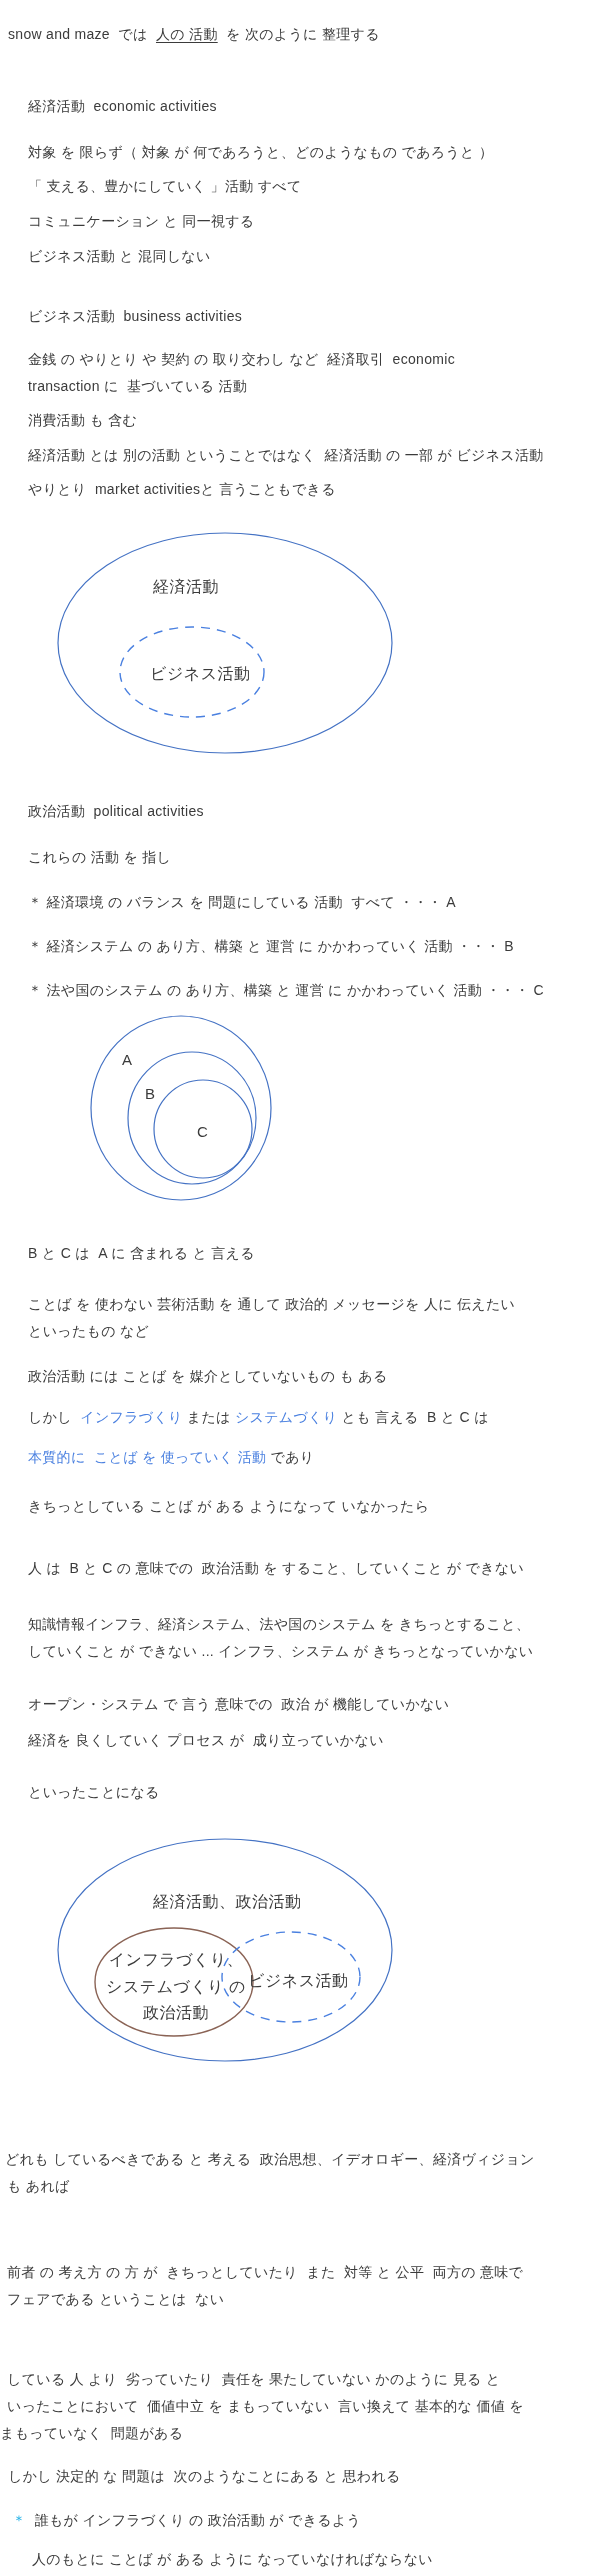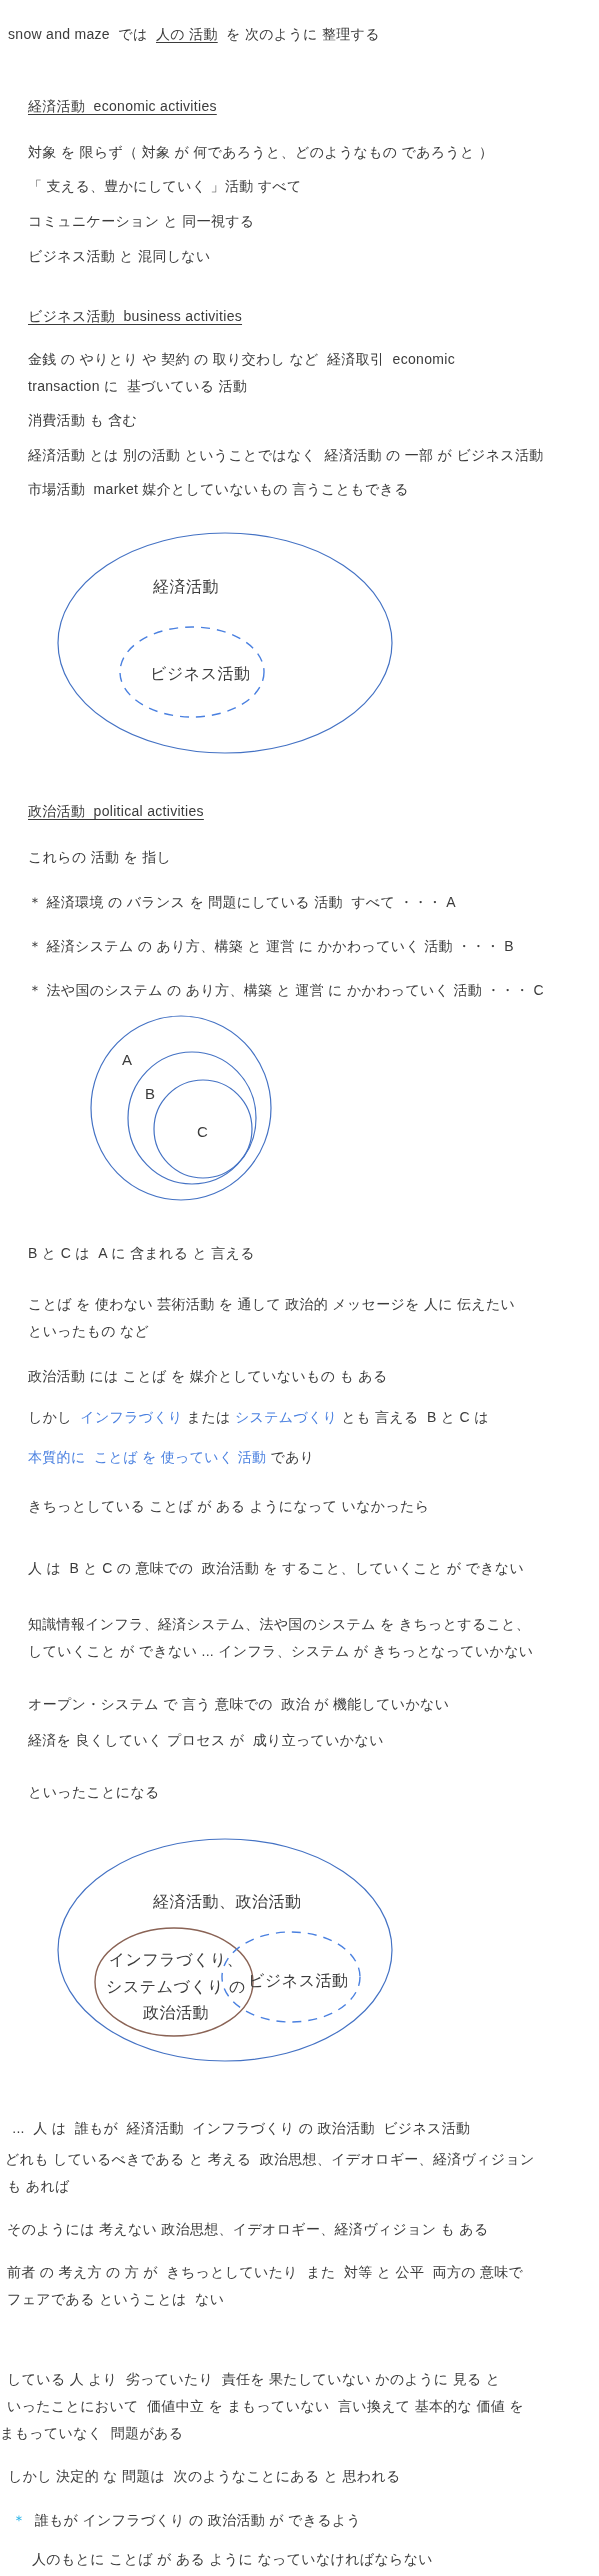--- a/index.html
+++ b/index.html
@@ -7,21 +7,21 @@
     width:600px;height:2576px;background:#ffffff;position:relative;
     font-family:"Liberation Sans","DejaVu Sans",sans-serif;
     -webkit-font-smoothing:antialiased;
   }
   .page{position:absolute;top:0;left:0;width:600px;height:1892px;background:#ffffff;}
   .ln{
     position:absolute;white-space:pre;font-size:14px;line-height:20px;
     color:#3b3b3b;letter-spacing:0.3px;
   }
   .u{text-decoration:underline;text-underline-offset:3px;}
-  .heading{text-decoration:underline;text-underline-offset:3px;}
+  .heading{text-underline-offset:3px;}
   .blue{color:#4a80e0;}
   .cyan{color:#29b4e8;}
   .diagram{position:absolute;left:0;}
   .venn-stroke{fill:none;stroke:#4472c4;stroke-width:1.2;}
   .venn-dashed{fill:none;stroke:#4a80e0;stroke-width:1.4;stroke-dasharray:9 7;}
   .venn-brown{fill:none;stroke:#8a6355;stroke-width:1.4;}
   .venn-label{font-family:"Liberation Sans","DejaVu Sans",sans-serif;font-size:16px;fill:#3b3b3b;letter-spacing:0.5px;}
   .venn-letter{font-family:"Liberation Sans","DejaVu Sans",sans-serif;font-size:15px;fill:#3b3b3b;}
 </style>
 </head>
@@ -35,21 +35,21 @@
   <div class="ln" style="top:142px;left:28px">対象 を 限らず（ 対象 が 何であろうと、どのようなもの であろうと ）</div>
   <div class="ln" style="top:176px;left:28px">「 支える、豊かにしていく 」活動 すべて</div>
   <div class="ln" style="top:211px;left:28px">コミュニケーション と 同一視する</div>
   <div class="ln" style="top:246px;left:28px">ビジネス活動 と 混同しない</div>
 
   <div class="ln heading" style="top:306px;left:28px">ビジネス活動  business activities</div>
   <div class="ln" style="top:349px;left:28px">金銭 の やりとり や 契約 の 取り交わし など  経済取引  economic</div>
   <div class="ln" style="top:376px;left:28px">transaction に  基づいている 活動</div>
   <div class="ln" style="top:410px;left:28px">消費活動 も 含む</div>
   <div class="ln" style="top:445px;left:28px">経済活動 とは 別の活動 ということではなく  経済活動 の 一部 が ビジネス活動</div>
-  <div class="ln" style="top:479px;left:28px">市場活動  market 媒介としていないもの 言うこともできる</div>
+  <div class="ln" style="top:479px;left:28px">やりとり  market activitiesと 言うこともできる</div>
 
   <svg class="diagram" style="top:515px" width="600" height="260" viewBox="0 0 600 260">
     <ellipse class="venn-stroke" cx="225" cy="128" rx="167" ry="110"></ellipse>
     <ellipse class="venn-dashed" cx="192" cy="157" rx="72" ry="45"></ellipse>
     <text class="venn-label" x="153" y="77">経済活動</text>
     <text class="venn-label" x="150" y="164">ビジネス活動</text>
   </svg>
 
   <div class="ln heading" style="top:801px;left:28px">政治活動  political activities</div>
   <div class="ln" style="top:847px;left:28px">これらの 活動 を 指し</div>
@@ -84,24 +84,22 @@
     <ellipse class="venn-stroke" cx="225" cy="123" rx="167" ry="111"></ellipse>
     <ellipse class="venn-brown" cx="174" cy="155" rx="79" ry="54"></ellipse>
     <ellipse class="venn-dashed" cx="291" cy="150" rx="69" ry="45"></ellipse>
     <text class="venn-label" x="153" y="80">経済活動、政治活動</text>
     <text class="venn-label" x="176" y="138" text-anchor="middle">インフラづくり、</text>
     <text class="venn-label" x="176" y="165" text-anchor="middle">システムづくり の</text>
     <text class="venn-label" x="176" y="191" text-anchor="middle">政治活動</text>
     <text class="venn-label" x="248" y="159">ビジネス活動</text>
   </svg>
 
-  <div class="ln" style="top:2118px;left:8px"> ...  人 は  誰もが  経済活動  インフラづくり の 政治活動  ビジネス活動</div>
   <div class="ln" style="top:2149px;left:5px">どれも しているべきである と 考える  政治思想、イデオロギー、経済ヴィジョン</div>
   <div class="ln" style="top:2176px;left:7px">も あれば</div>
-  <div class="ln" style="top:2219px;left:7px">そのようには 考えない 政治思想、イデオロギー、経済ヴィジョン も ある</div>
   <div class="ln" style="top:2262px;left:7px">前者 の 考え方 の 方 が  きちっとしていたり  また  対等 と 公平  両方の 意味で</div>
   <div class="ln" style="top:2289px;left:7px">フェアである ということは  ない</div>
   <div class="ln" style="top:2369px;left:7px">している 人 より  劣っていたり  責任を 果たしていない かのように 見る と</div>
   <div class="ln" style="top:2396px;left:7px">いったことにおいて  価値中立 を まもっていない  言い換えて 基本的な 価値 を</div>
   <div class="ln" style="top:2423px;left:0">まもっていなく  問題がある</div>
   <div class="ln" style="top:2466px;left:8px">しかし 決定的 な 問題は  次のようなことにある と 思われる</div>
   <div class="ln" style="top:2510px;left:12px"><span class="cyan">＊</span><span>  誰もが インフラづくり の 政治活動 が できるよう</span></div>
   <div class="ln" style="top:2549px;left:32px">人のもとに ことば が ある ように なっていなければならない</div>
 
 </div>

